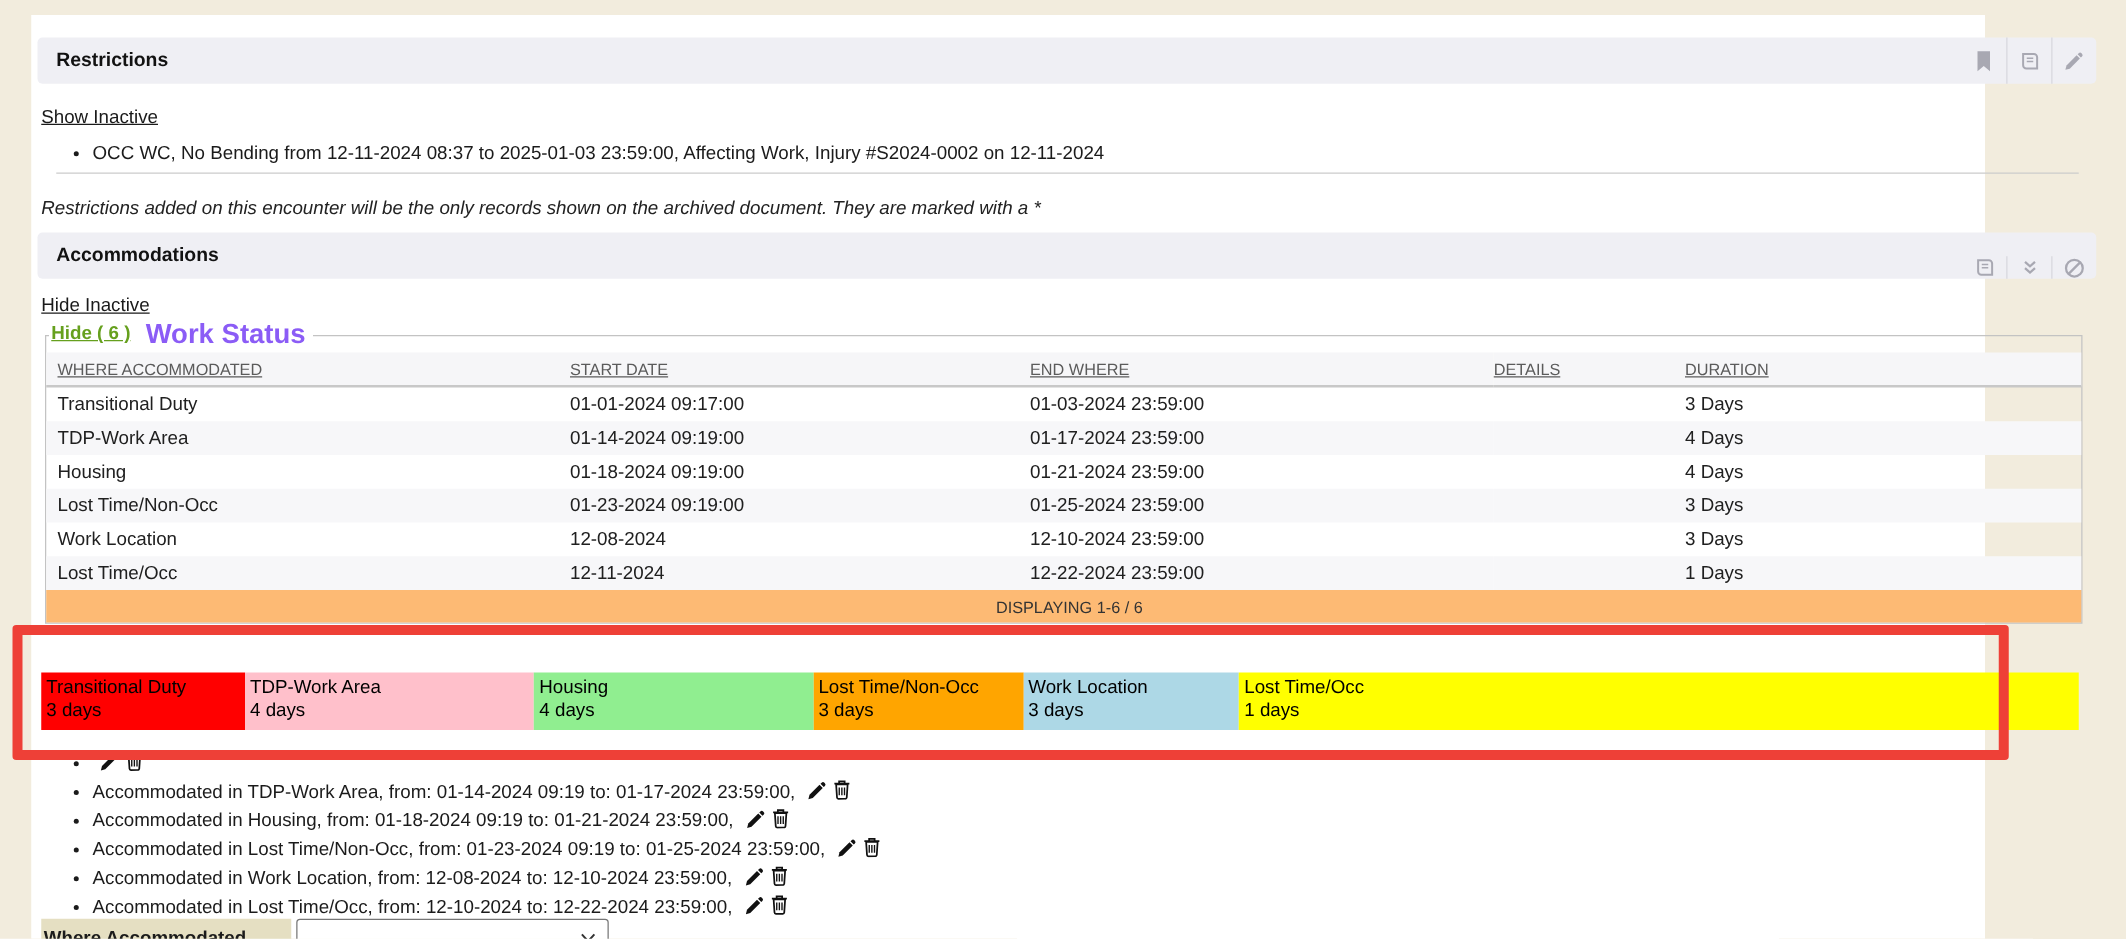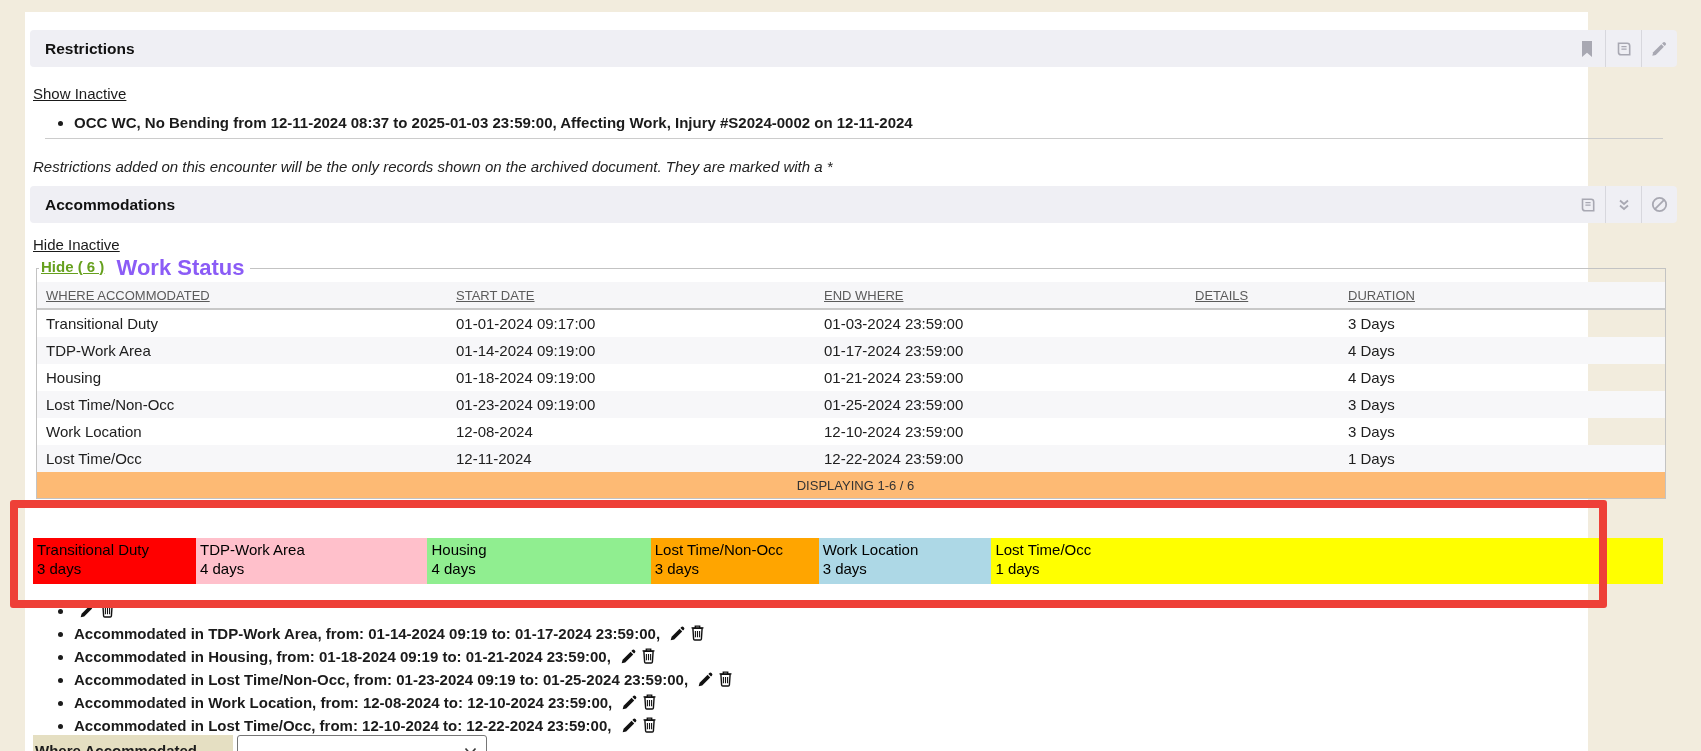--- a/index.html
+++ b/index.html
@@ -15,34 +15,34 @@
     position:absolute; left:25px; top:12px; width:1563px; height:739px;
     background:#ffffff;
   }
   
   .sec-header {
     position:absolute; left:5px; width:1647px; height:37px;
     background:#efeff4; border-radius:4px;
     display:flex; align-items:stretch;
   }
   .sec-header.restrictions { top:18px; }
-  .sec-header.accommodations { top:174px; }
+  .sec-header.accommodations { top:174px;align-items:flex-end; }
   .sec-title { font-size:15.5px; font-weight:bold; color:#121212; align-self:center; padding-left:15px; }
   .icon-group { margin-left:auto; display:flex; align-items:stretch; }
   .icon-cell { width:36px; display:flex; align-items:center; justify-content:center; cursor:pointer; }
   .icon-cell + .icon-cell { border-left:1px solid #d7d7dd; }
 
   .link-plain {
     position:absolute; left:8px; font-size:15px; color:#1a1a1a;
     text-decoration:underline; cursor:pointer; display:inline-block;
   }
   .show-inactive { top:73px; }
   .hide-inactive { top:224px;text-align:center; }
 
-  ul.bullets { list-style:disc; margin:0; padding-left:41px;font-weight:bold; }
+  ul.bullets { list-style:disc; margin:0; padding-left:41px; }
   .restriction-list { position:absolute; left:8px; top:101px; width:1600px; }
   .restriction-list li { line-height:19px; }
 
   .divider { position:absolute; left:20px; top:126px; width:1618px; border-top:1px solid #cccccc; }
 
   .note { position:absolute; left:8px; top:146px; font-style:italic; color:#222; }
 
   
   fieldset.work-status {
     position:absolute; left:11px; top:243px; width:1630px;

